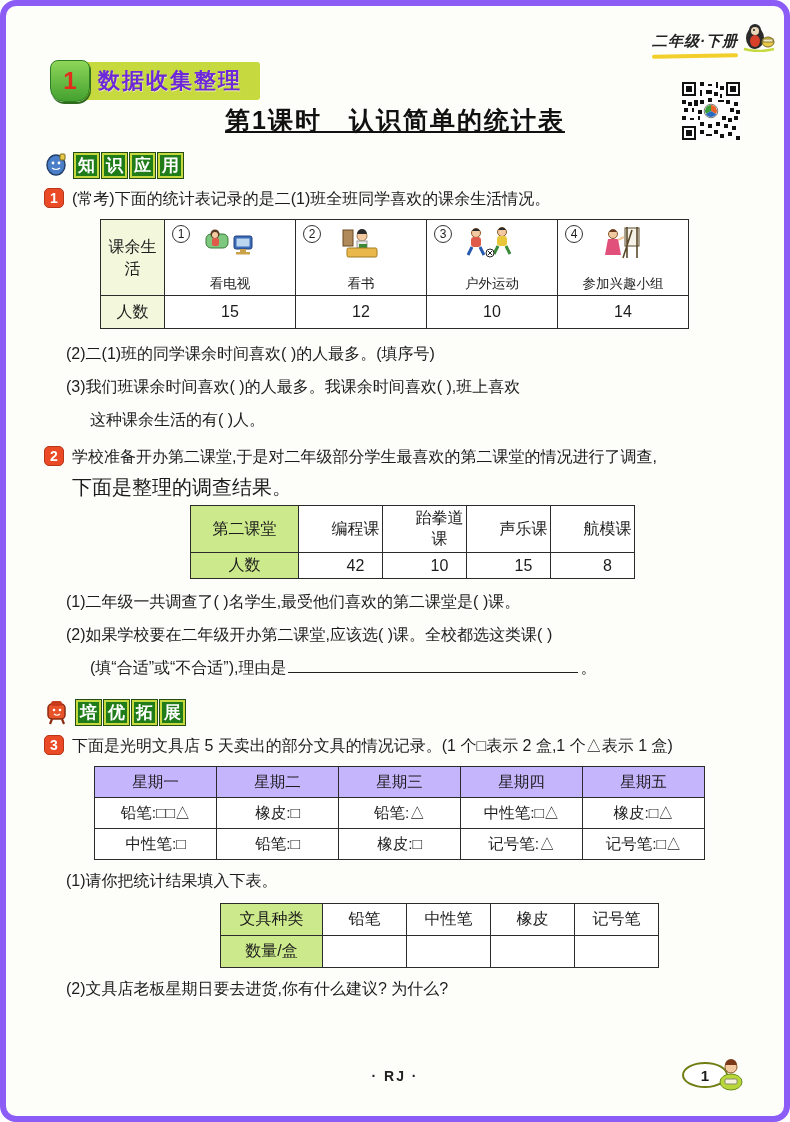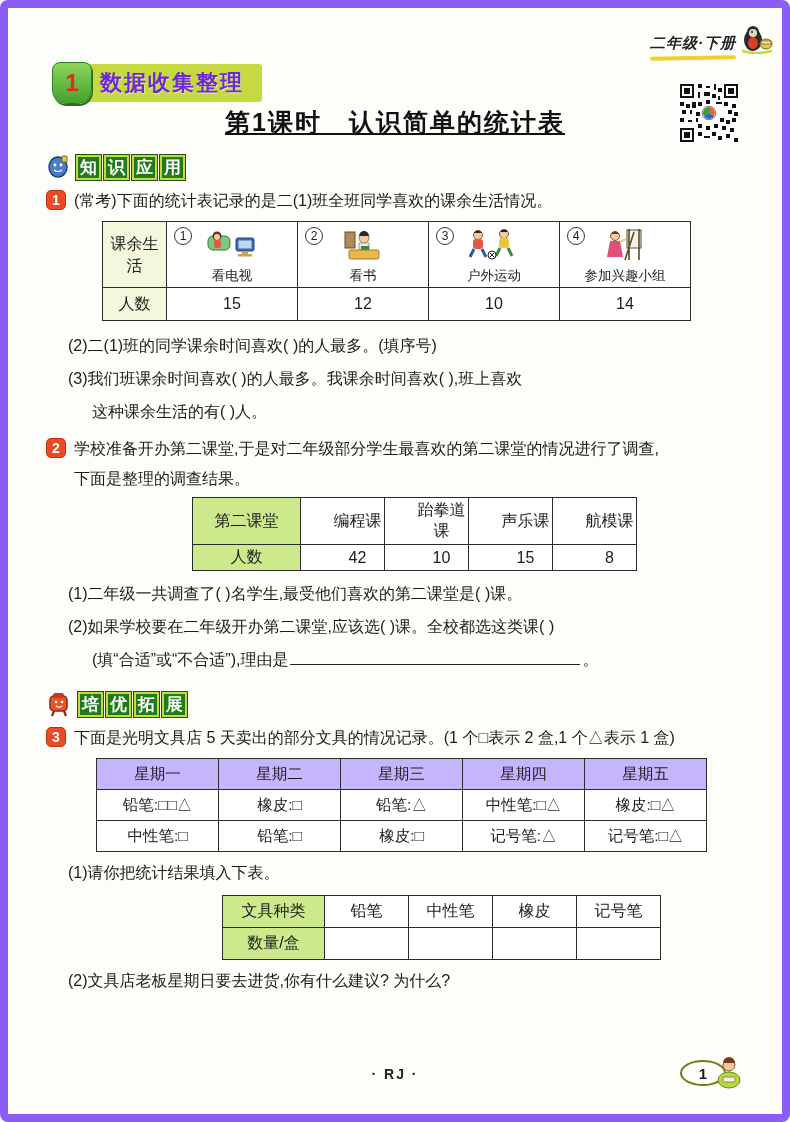--- a/index.html
+++ b/index.html
@@ -1,19 +1,19 @@
 <!DOCTYPE html>
 <html><head>
 <meta charset="utf-8">
 <style>
   * { margin:0; padding:0; box-sizing:border-box; }
   body { background:#ffffff; font-family:"Liberation Sans", sans-serif; }
   .page {
     position:relative; width:790px; height:1122px; margin:0 auto;
-    background:#fdfdfa; border:8px solid #8b5cf6; border-radius:8px; overflow:hidden;
+    background:#fdfdfa; border:6px solid #8b5cf6; border-radius:16px; overflow:hidden;
     color:#1c1c1c;
   }
   
   .header-right { position:absolute; top:26px; right:46px; text-align:center; }
   .edition { font-size:15px; font-weight:bold; font-style:italic; letter-spacing:1px; color:#222; }
   .edition-underline { height:4px; background:#f2cf2a; border-radius:2px; margin-top:3px; transform:rotate(-1deg); }
   .mascot-bird { position:absolute; top:-12px; right:-38px; }
   .qr { position:absolute; top:76px; right:44px; width:58px; height:58px; }
 
   .banner { position:absolute; top:50px; left:44px; display:flex; align-items:flex-start; }
@@ -39,36 +39,36 @@
     display:inline-flex; align-items:center; justify-content:center;
     border:2px solid #c6d93f; outline:1px solid #234d12; margin-right:3px;
   }
   .q-row { display:flex; align-items:flex-start; margin-top:9px; font-size:16px; line-height:24px; }
   .q-num {
     flex:0 0 auto; width:20px; height:20px; margin:1px 8px 0 0;
     background:#ea4a26; border:1.5px solid #b93517; border-radius:5px;
     color:#fff; font-size:14px; font-weight:bold; display:inline-flex; align-items:center; justify-content:center;
   }
   .q-text { font-size:16px; }
-  .q-cont { margin-left:28px; font-size:16px; line-height:24px; margin-top:6px; }
+  .q-cont { margin-left:28px; font-size:20px; line-height:24px; margin-top:6px; }
   .sub { margin-left:22px; font-size:16px; line-height:33px; }
   .sub-indent { margin-left:46px; }
   .blank-line { display:inline-block; width:290px; border-bottom:1.5px solid #222; height:14px; vertical-align:baseline; margin:0 2px; }
 
   
   table { border-collapse:collapse; background:#fff; }
   td { border:1.5px solid #2b2b2b; text-align:center; font-size:16px; padding:2px; }
   .t1 { margin:8px 0 8px 56px; }
   .t1 .hdr { width:64px; background:#f3f7dc; font-size:16px; line-height:1.35; padding:2px 6px; }
   .t1 .pic-cell { width:131px; height:66px; position:relative; vertical-align:middle; }
   .circled {
     position:absolute; top:5px; left:7px; width:18px; height:18px; border:1.5px solid #333; border-radius:50%;
     font-size:12px; display:flex; align-items:center; justify-content:center; background:#fff;
   }
-  .pic-wrap { display:flex; flex-direction:column; align-items:center; justify-content:center; gap:5px; padding-top:4px; }
+  .pic-wrap { display:flex; flex-direction:column; align-items:center; justify-content:center; gap:15px; padding-top:4px; }
   .pic-label { font-size:13.5px; }
   .t1 .val-cell { height:33px; }
 
   .t2 { margin:6px 0 6px 146px; }
   .t2 td { height:23px; }
   .t2 .g { background:#cce98c; width:108px; }
   .t2 .c { width:84px;padding-left:32px; }
 
   .t3 { margin:8px 0 4px 50px; }
   .t3 td { width:122px; height:31px; font-size:15.5px; }

